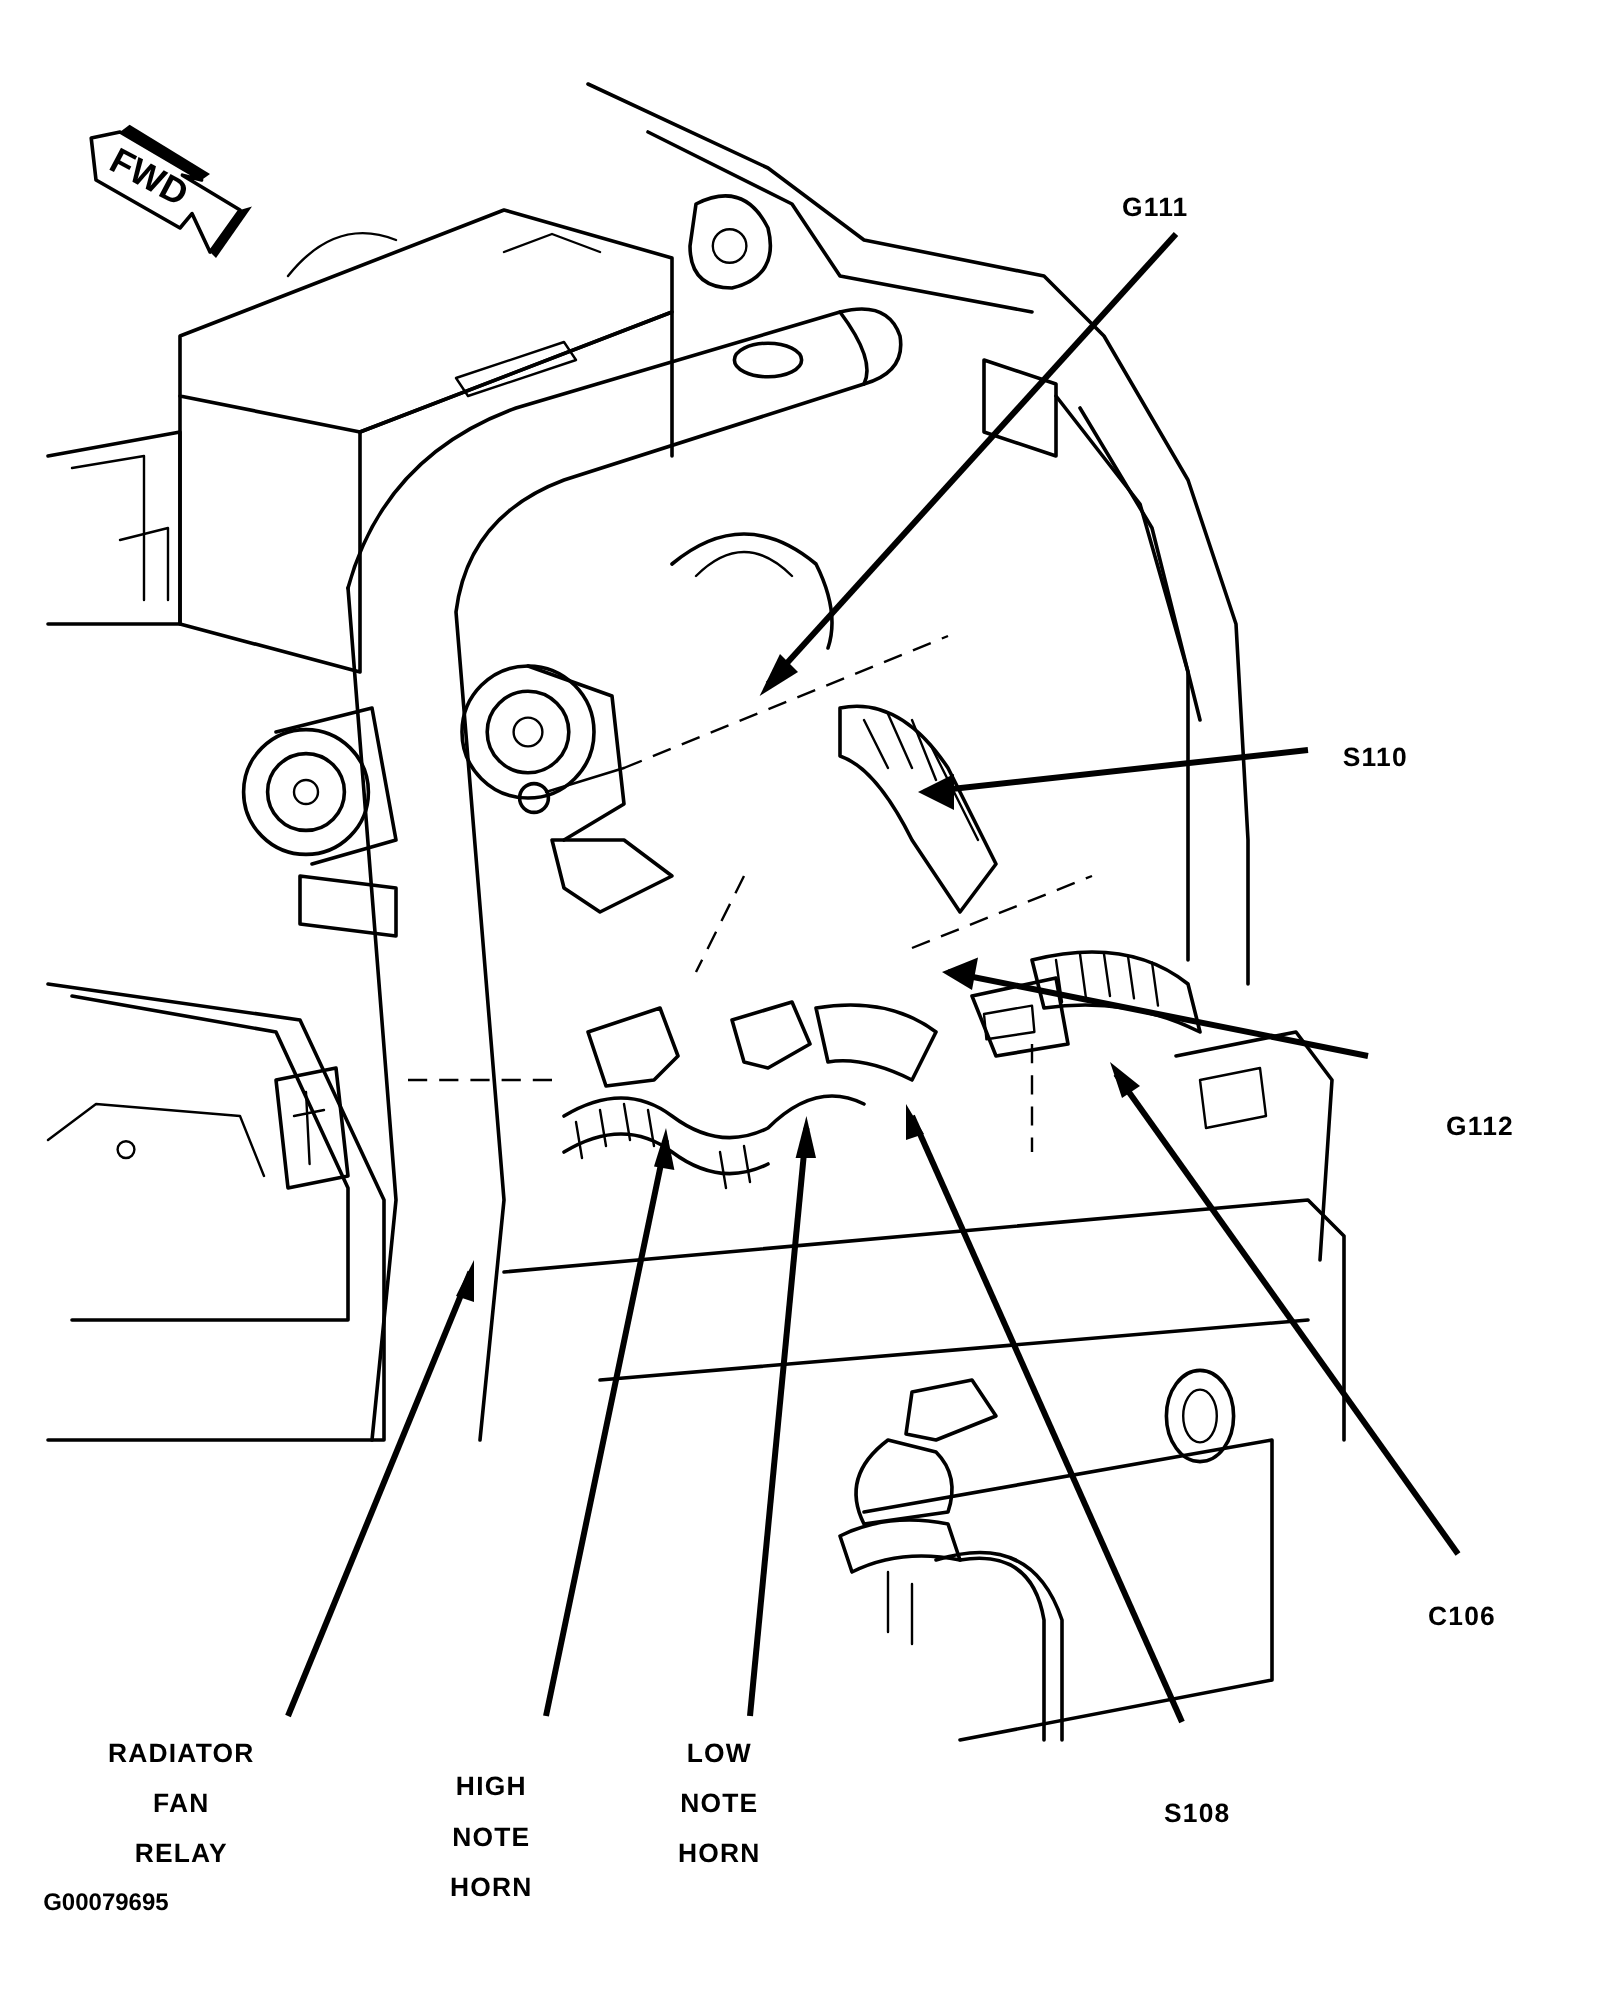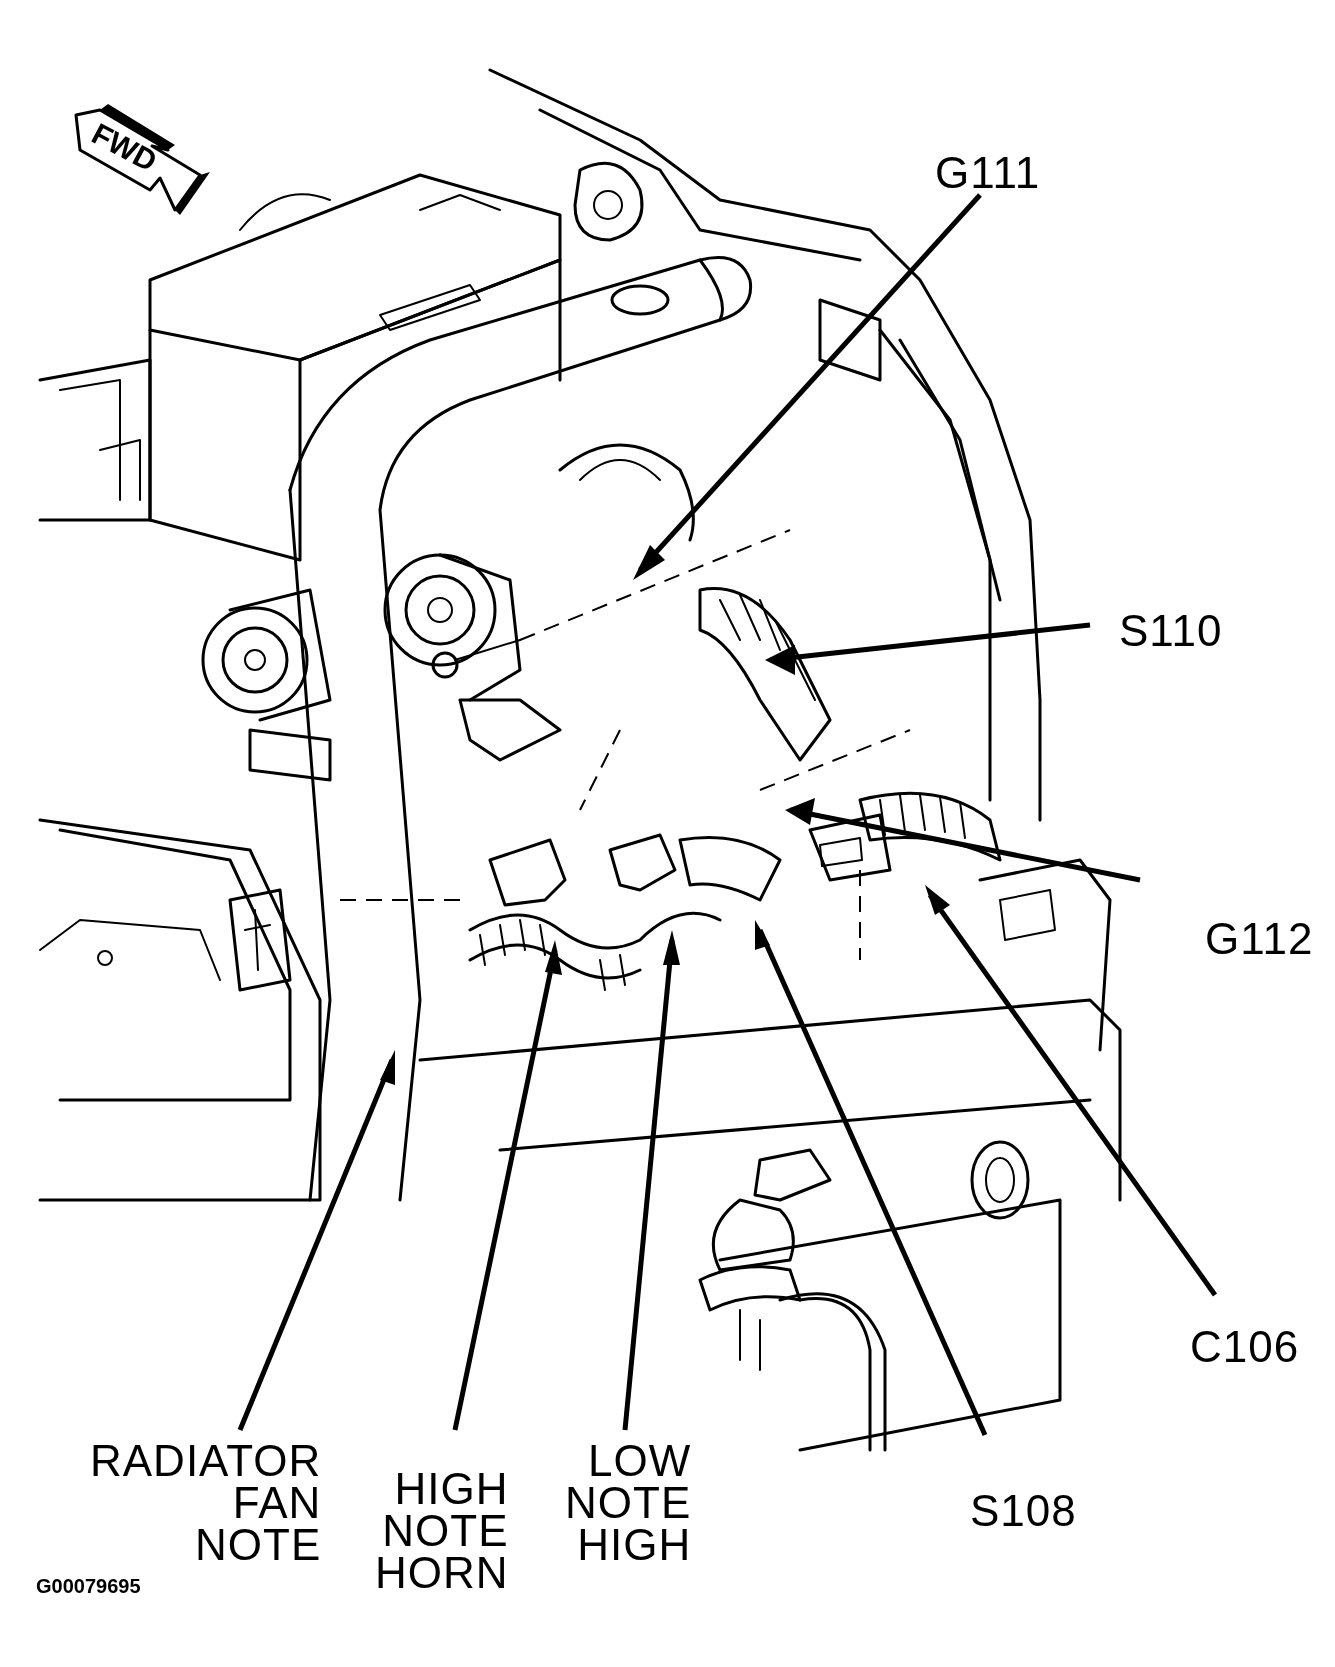--- a/index.html
+++ b/index.html
@@ -3,21 +3,21 @@
 <meta charset="utf-8">
 <style>
   html, body { margin: 0; padding: 0; background: #ffffff; }
   body { width: 1335px; height: 1667px; position: relative; overflow: hidden;
          font-family: "Liberation Sans", sans-serif; color: #000; }
   #art { position: absolute; left: 0; top: 0; width: 1335px; height: 1667px; }
   .ln { fill: none; stroke: #000; stroke-width: 3; stroke-linecap: round; stroke-linejoin: round; }
   .thin { fill: none; stroke: #000; stroke-width: 2; stroke-linecap: round; stroke-linejoin: round; }
   .dash { fill: none; stroke: #000; stroke-width: 2; stroke-dasharray: 16 10; }
   .leader { stroke: #000; stroke-width: 5; stroke-linecap: butt; fill: none; }
-  .lbl { position: absolute; font-weight: normal; font-size: 44px; line-height: 42px; text-align: right; white-space: pre; letter-spacing: 1px; }
+  .lbl { position: absolute; font-weight: bold; font-size: 22px; line-height: 42px; text-align: center; white-space: pre; letter-spacing: 1px; }
   .fig-id { position: absolute; left: 36px; top: 1575px; font-size: 20px; font-weight: bold; }
   .fwd-text { font-family: "Liberation Sans", sans-serif; font-weight: bold; font-size: 30px; }
 </style>
 </head>
 <body>
 
 <svg id="art" viewBox="0 0 1335 1667" xmlns="http://www.w3.org/2000/svg">
 
   <g>
     <path class="ln" d="M76 115 L100 110 L168 150 L152 146 L200 175 L175 210 L160 178 L150 190 L80 150 Z" fill="#fff"></path>
@@ -158,21 +158,21 @@
   </g>
 </svg>
 
 <div class="lbl" style="left:935px; top:152px;">G111</div>
 <div class="lbl" style="left:1119px; top:610px;">S110</div>
 <div class="lbl" style="left:1205px; top:918px;">G112</div>
 <div class="lbl" style="left:1190px; top:1310px;margin-top:16px;">C106</div>
 <div class="lbl" style="left:960px; top:1490px;margin-left:10px;">S108</div>
 <div class="lbl" style="left:565px; top:1440px;">LOW
 NOTE
-HIGH</div>
+HORN</div>
 <div class="lbl" style="left:375px; top:1468px;">HIGH
 NOTE
 HORN</div>
 <div class="lbl" style="left:90px; top:1440px;">RADIATOR
 FAN
-NOTE</div>
+RELAY</div>
 
 <div class="fig-id">G00079695</div>
 
 </body></html>

